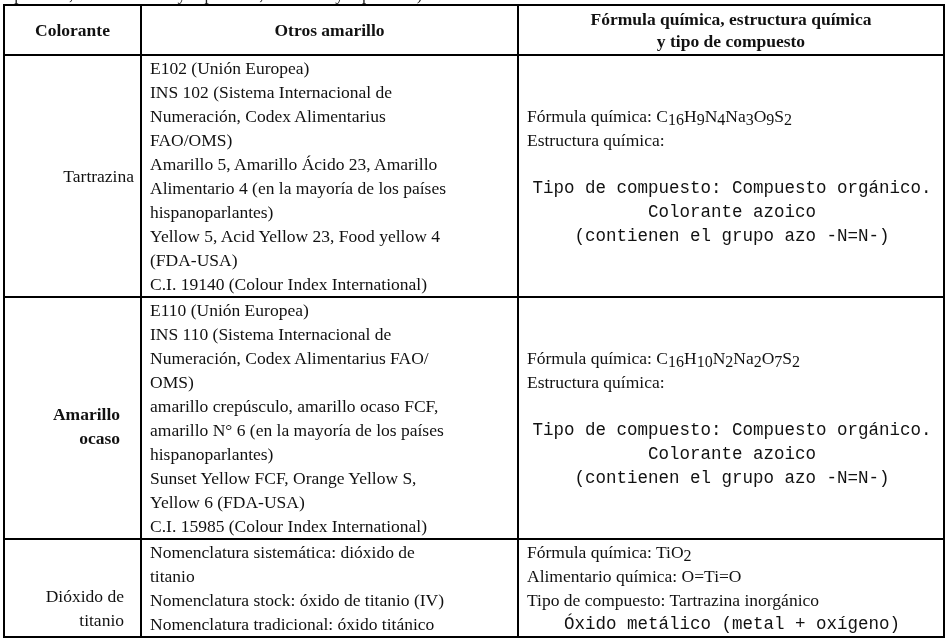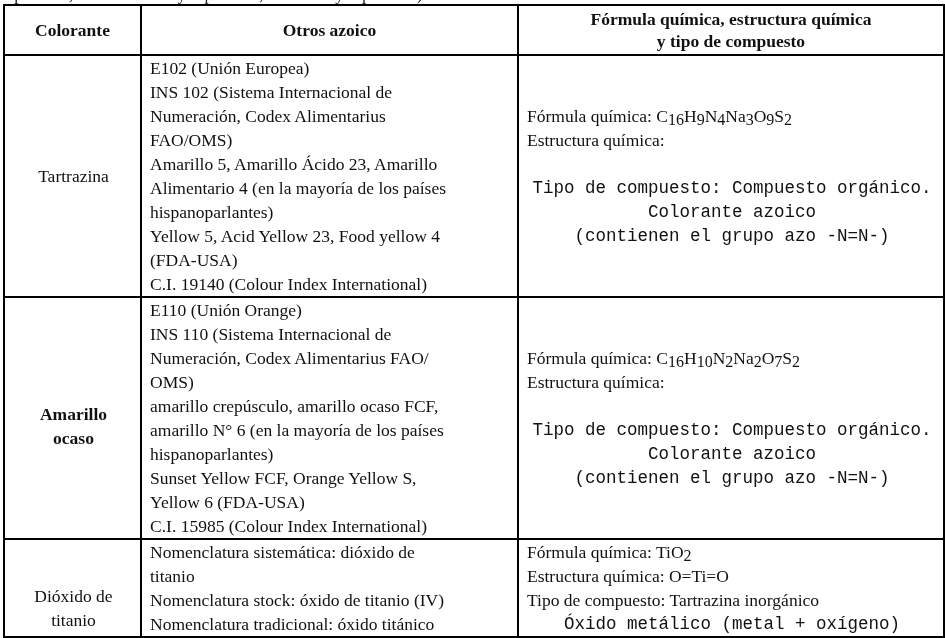--- a/index.html
+++ b/index.html
@@ -5,21 +5,21 @@
   html, body { margin: 0; padding: 0; background: #ffffff; }
   body { width: 945px; height: 638px; position: relative; overflow: hidden;
          font-family: "Liberation Serif", "DejaVu Serif", serif; color: #111; }
   .topcut { position: absolute; left: 0; top: -14px; width: 945px; height: 18px;
             font-size: 17px; line-height: 18px; white-space: nowrap; color: #222; overflow: hidden; }
   table.dyes { position: absolute; left: 3px; top: 4px; width: 940px; border-collapse: collapse;
                table-layout: fixed; font-size: 17.5px; line-height: 24px; }
   table.dyes th, table.dyes td { border: 2px solid #000; padding: 0 6px 0 8px; vertical-align: middle; }
   table.dyes th { font-weight: bold; text-align: center; height: 48px; line-height: 22px; padding: 0 4px; }
   col.c1 { width: 137px; } col.c2 { width: 377px; } col.c3 { width: 426px; }
-  td.name { text-align: center; }
+  td.name { text-align: right; }
   td.name.bold { font-weight: bold; }
   td.names { padding-left: 10px; }
   td.names .line { display: block; }
   td.formula { padding-left: 10px; }
   .fl { display: block; }
   .center { text-align: center; display: block; font-family: Liberation Mono, monospace; }
   .gap { display: block; height: 24px; }
   sub { font-size: 16px; vertical-align: -3px; line-height: 0; }
   tr.r1 td { height: 236px; }
   tr.r2 td { height: 240px; }
@@ -32,21 +32,21 @@
 
 <table class="dyes">
   <colgroup>
       <col class="c1">
       <col class="c2">
       <col class="c3">
     </colgroup>
   <thead>
     <tr>
       <th>Colorante</th>
-      <th>Otros azoico</th>
+      <th>Otros amarillo</th>
       <th>
         <span class="fl">Fórmula química, estructura química</span>
         <span class="fl">y tipo de compuesto</span>
       </th>
     </tr>
   </thead>
   <tbody>
 
     <tr class="r1">
       <td class="name">Tartrazina</td>
@@ -70,21 +70,21 @@
         <span class="center">Colorante azoico</span>
         <span class="center">(contienen el grupo azo -N=N-)</span>
       </td>
     </tr>
 
     <tr class="r2">
       <td class="name bold">
         <span style="display:block; padding:0 14px;margin-top:16px;">Amarillo ocaso</span>
       </td>
       <td class="names">
-        <span class="line">E110 (Unión Orange)</span>
+        <span class="line">E110 (Unión Europea)</span>
         <span class="line">INS 110 (Sistema Internacional de</span>
         <span class="line">Numeración, Codex Alimentarius FAO/</span>
         <span class="line">OMS)</span>
         <span class="line">amarillo crepúsculo, amarillo ocaso FCF,</span>
         <span class="line">amarillo N° 6 (en la mayoría de los países</span>
         <span class="line">hispanoparlantes)</span>
         <span class="line">Sunset Yellow FCF, Orange Yellow S,</span>
         <span class="line">Yellow 6 (FDA-USA)</span>
         <span class="line">C.I. 15985 (Colour Index International)</span>
       </td>
@@ -103,19 +103,19 @@
         <span style="display:block; padding:0 10px;margin-top:40px;">Dióxido de titanio</span>
       </td>
       <td class="names">
         <span class="line">Nomenclatura sistemática: dióxido de</span>
         <span class="line">titanio</span>
         <span class="line">Nomenclatura stock: óxido de titanio (IV)</span>
         <span class="line">Nomenclatura tradicional: óxido titánico</span>
       </td>
       <td class="formula">
         <span class="fl"><span>Fórmula química: </span><span>TiO</span><sub>2</sub></span>
-        <span class="fl">Estructura química: O=Ti=O</span>
+        <span class="fl">Alimentario química: O=Ti=O</span>
         <span class="fl">Tipo de compuesto: Tartrazina inorgánico</span>
         <span class="center">Óxido metálico (metal + oxígeno)</span>
       </td>
     </tr>
   </tbody>
 </table>
 
 </body></html>

